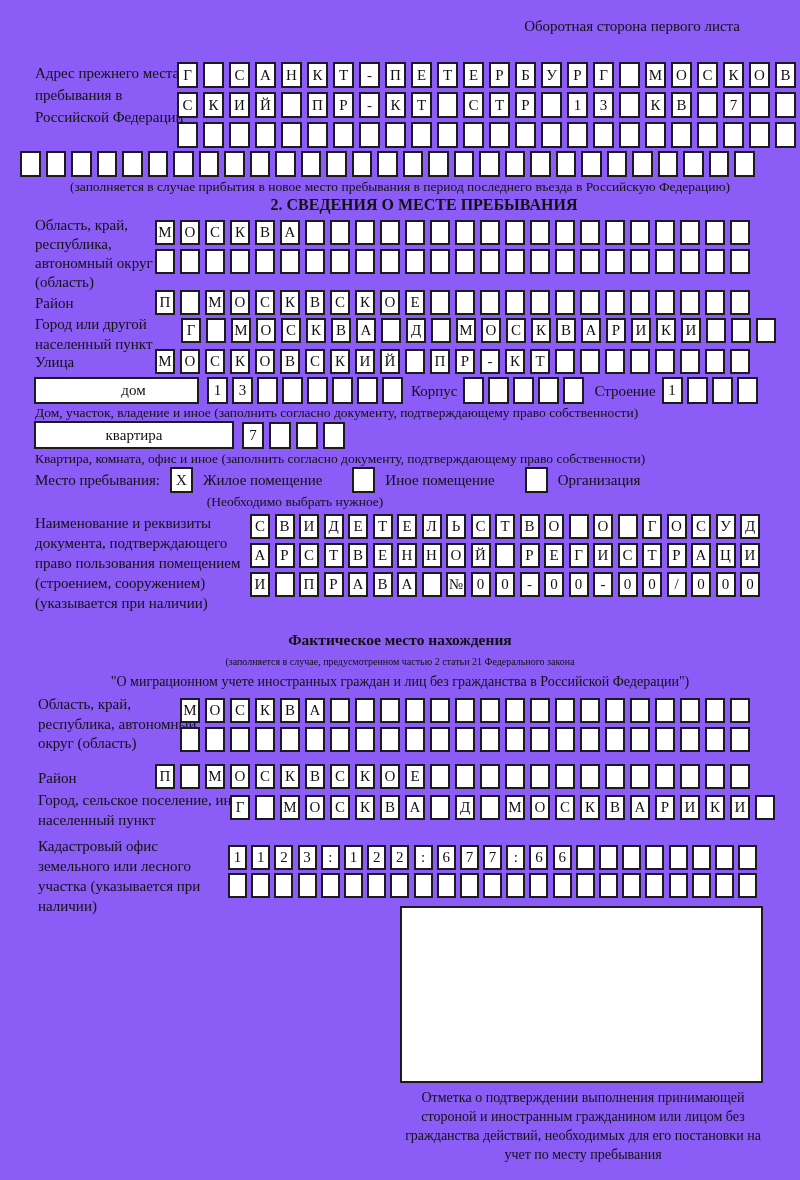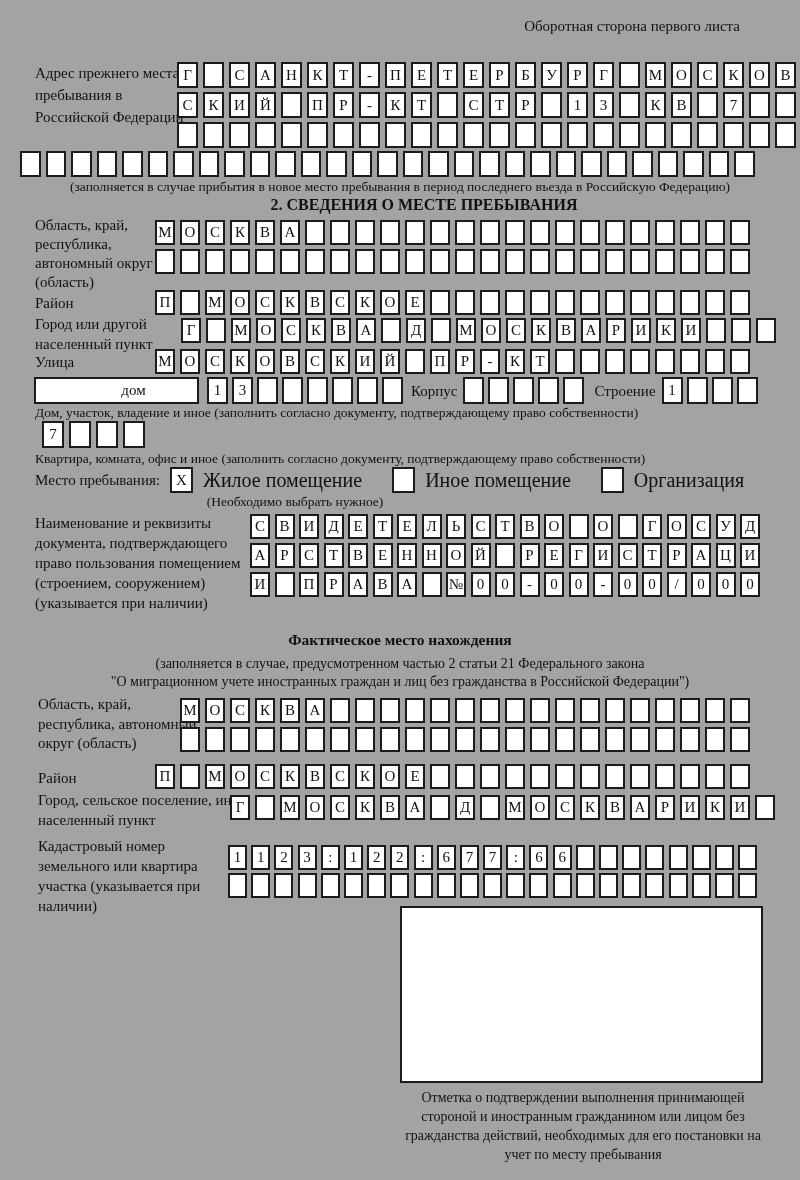--- a/index.html
+++ b/index.html
@@ -1,17 +1,17 @@
 <!DOCTYPE html>
 <html><head>
 <meta charset="utf-8">
 <style>
   html,body{margin:0;padding:0;background:#fff;}
   .page{
-    position:relative;width:800px;height:1180px;background:#a3a3a3;
+    position:relative;width:800px;height:1180px;background:#8b5cf6;
     font-family:"Liberation Serif","DejaVu Serif",serif;color:#111;overflow:hidden;
   }
   .abs{position:absolute;}
   .lbl{font-size:15px;line-height:20px;}
   .lbl-lh22{line-height:22px;}
   .note{font-size:13.5px;color:#111;}
   .center{text-align:center;}
   .bold{font-weight:bold;}
   .cellrow{position:absolute;display:flex;gap:5px;}
   .cellrow .cell{
@@ -35,21 +35,21 @@
   .dom-box{width:165px;height:27px;padding-left:34px;}
   .kv-box{width:200px;height:28px;}
   .chk{
     box-sizing:border-box;width:23px;height:26px;border:2px solid #1b1b1b;flex:none;
     display:flex;align-items:center;justify-content:center;font-size:15px;background:#fff;
   }
   .stamp-box{
     box-sizing:border-box;border:2.5px solid #1b1b1b;background:#fff;
   }
   .gap8{width:8px;flex:none;} .gap6{width:6px;flex:none;} .gap10{width:10px;flex:none;}
-  .opt-label{font-size:20px;margin:0 30px 0 10px;}
+  .opt-label{font-size:15px;margin:0 30px 0 10px;}
 </style>
 </head>
 <body>
 
 <div class="page">
 
   <div class="abs lbl" style="top:16px;left:400px;width:340px;text-align:right;">Оборотная сторона первого листа</div>
 
   <div class="abs lbl lbl-lh22" style="top:62px;left:35px;width:150px;">Адрес прежнего места пребывания в Российской Федерации</div>
   <div class="cellrow cw21" style="top:62px;left:177px;">
@@ -332,20 +332,21 @@
     <div class="cellrow cdom inline-cells">
         <span class="cell">1</span>
         <span class="cell"></span>
         <span class="cell"></span>
         <span class="cell"></span>
       </div>
   </div>
   <div class="abs note" style="top:405px;left:35px;">Дом, участок, владение и иное (заполнить согласно документу, подтверждающему право собственности)</div>
 
   <div class="flexrow" style="top:421px;left:34px;">
+    <div class="labelbox kv-box">квартира</div>
     <div class="gap8"></div>
     <div class="cellrow ckv inline-cells">
         <span class="cell">7</span>
         <span class="cell"></span>
         <span class="cell"></span>
         <span class="cell"></span>
       </div>
   </div>
   <div class="abs note" style="top:451px;left:35px;">Квартира, комната, офис и иное (заполнить согласно документу, подтверждающему право собственности)</div>
 
@@ -425,21 +426,21 @@
       <span class="cell">-</span>
       <span class="cell">0</span>
       <span class="cell">0</span>
       <span class="cell">/</span>
       <span class="cell">0</span>
       <span class="cell">0</span>
       <span class="cell">0</span>
     </div>
 
   <div class="abs bold center" style="top:631px;left:0;width:800px;font-size:15.5px;">Фактическое место нахождения</div>
-  <div class="abs note center" style="top:656px;left:20px;width:760px;font-size:14px;">(заполняется в случае, предусмотренном частью 2 статьи 21 Федерального закона</div>
+  <div class="abs note center" style="top:656px;left:20px;width:760px;font-size:10px;">(заполняется в случае, предусмотренном частью 2 статьи 21 Федерального закона</div>
   <div class="abs note center" style="top:674px;left:20px;width:760px;font-size:14px;">"О миграционном учете иностранных граждан и лиц без гражданства в Российской Федерации")</div>
 
   <div class="abs lbl" style="top:695px;left:38px;width:165px;line-height:19.5px;">Область, край, республика, автономный округ (область)</div>
   <div class="cellrow cw20" style="top:698px;left:180px;">
       <span class="cell">М</span>
       <span class="cell">О</span>
       <span class="cell">С</span>
       <span class="cell">К</span>
       <span class="cell">В</span>
       <span class="cell">А</span>
@@ -534,21 +535,21 @@
       <span class="cell">К</span>
       <span class="cell">В</span>
       <span class="cell">А</span>
       <span class="cell">Р</span>
       <span class="cell">И</span>
       <span class="cell">К</span>
       <span class="cell">И</span>
       <span class="cell"></span>
     </div>
 
-  <div class="abs lbl" style="top:836px;left:38px;width:190px;">Кадастровый номер земельного или квартира участка (указывается при наличии)</div>
+  <div class="abs lbl" style="top:836px;left:38px;width:190px;">Кадастровый офис земельного или лесного участка (указывается при наличии)</div>
   <div class="cellrow ckad" style="top:845px;left:228px;">
       <span class="cell">1</span>
       <span class="cell">1</span>
       <span class="cell">2</span>
       <span class="cell">3</span>
       <span class="cell">:</span>
       <span class="cell">1</span>
       <span class="cell">2</span>
       <span class="cell">2</span>
       <span class="cell">:</span>

